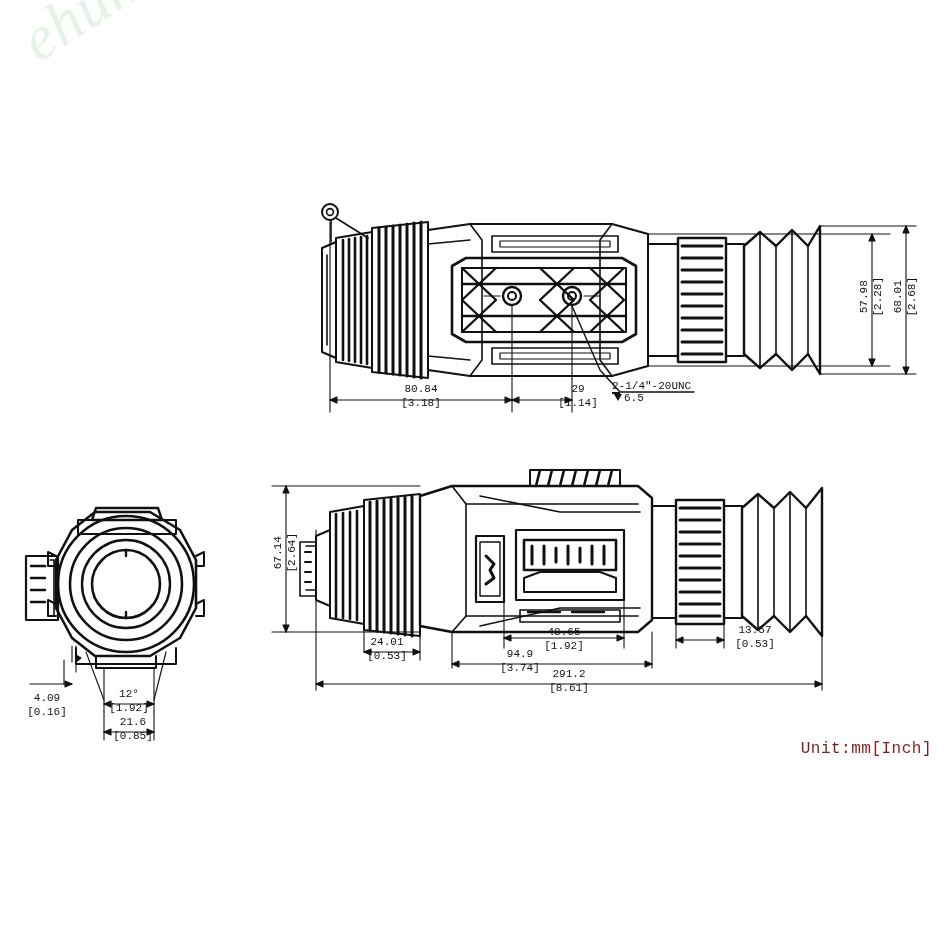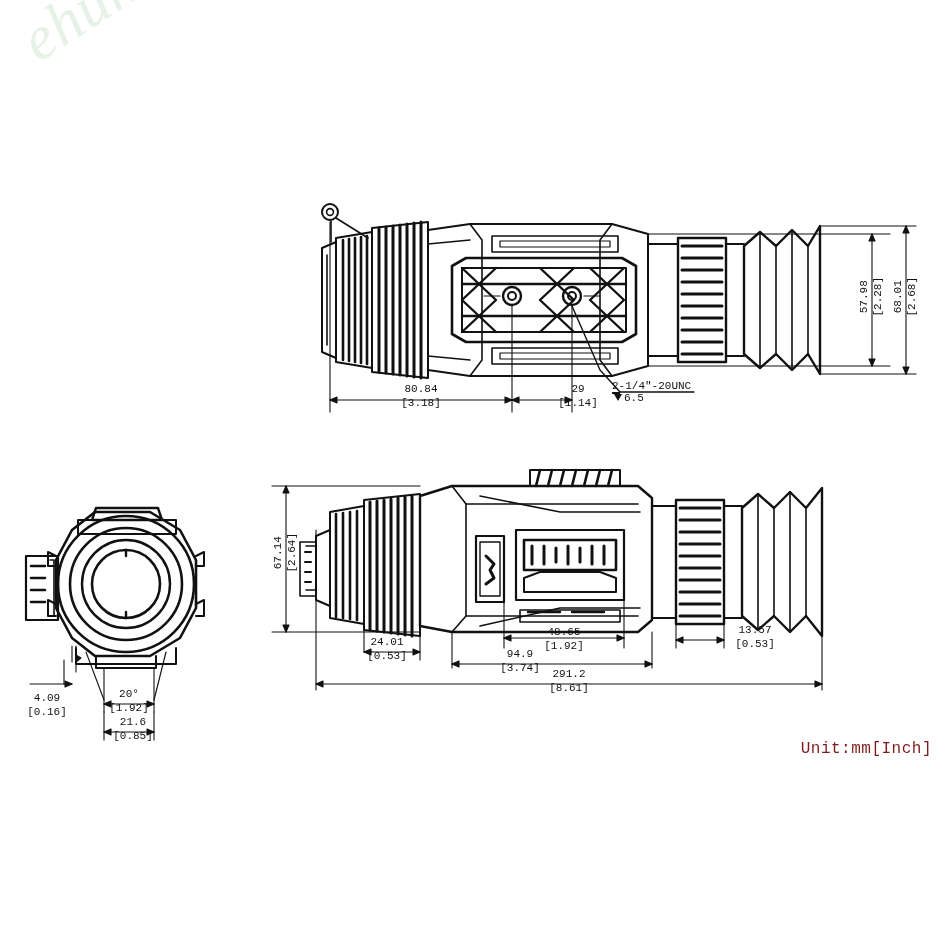--- a/index.html
+++ b/index.html
@@ -435,21 +435,21 @@
     <span class="mm">291.2</span>
     <span class="inch">[8.61]</span>
   </div>
 
   <div class="dim" style="left:16px;top:676px;width:62px;margin-top:16px;">
     <span class="mm">4.09</span>
     <span class="inch">[0.16]</span>
   </div>
 
   <div class="dim" style="left:99px;top:688px;width:60px;">
-    <span class="mm">20°</span>
+    <span class="mm">12°</span>
     <span class="inch">[1.92]</span>
   </div>
 
   <div class="dim" style="left:103px;top:716px;width:60px;">
     <span class="mm">21.6</span>
     <span class="inch">[0.85]</span>
   </div>
 
   <div class="unit-label">Unit:mm[Inch]</div>
 

